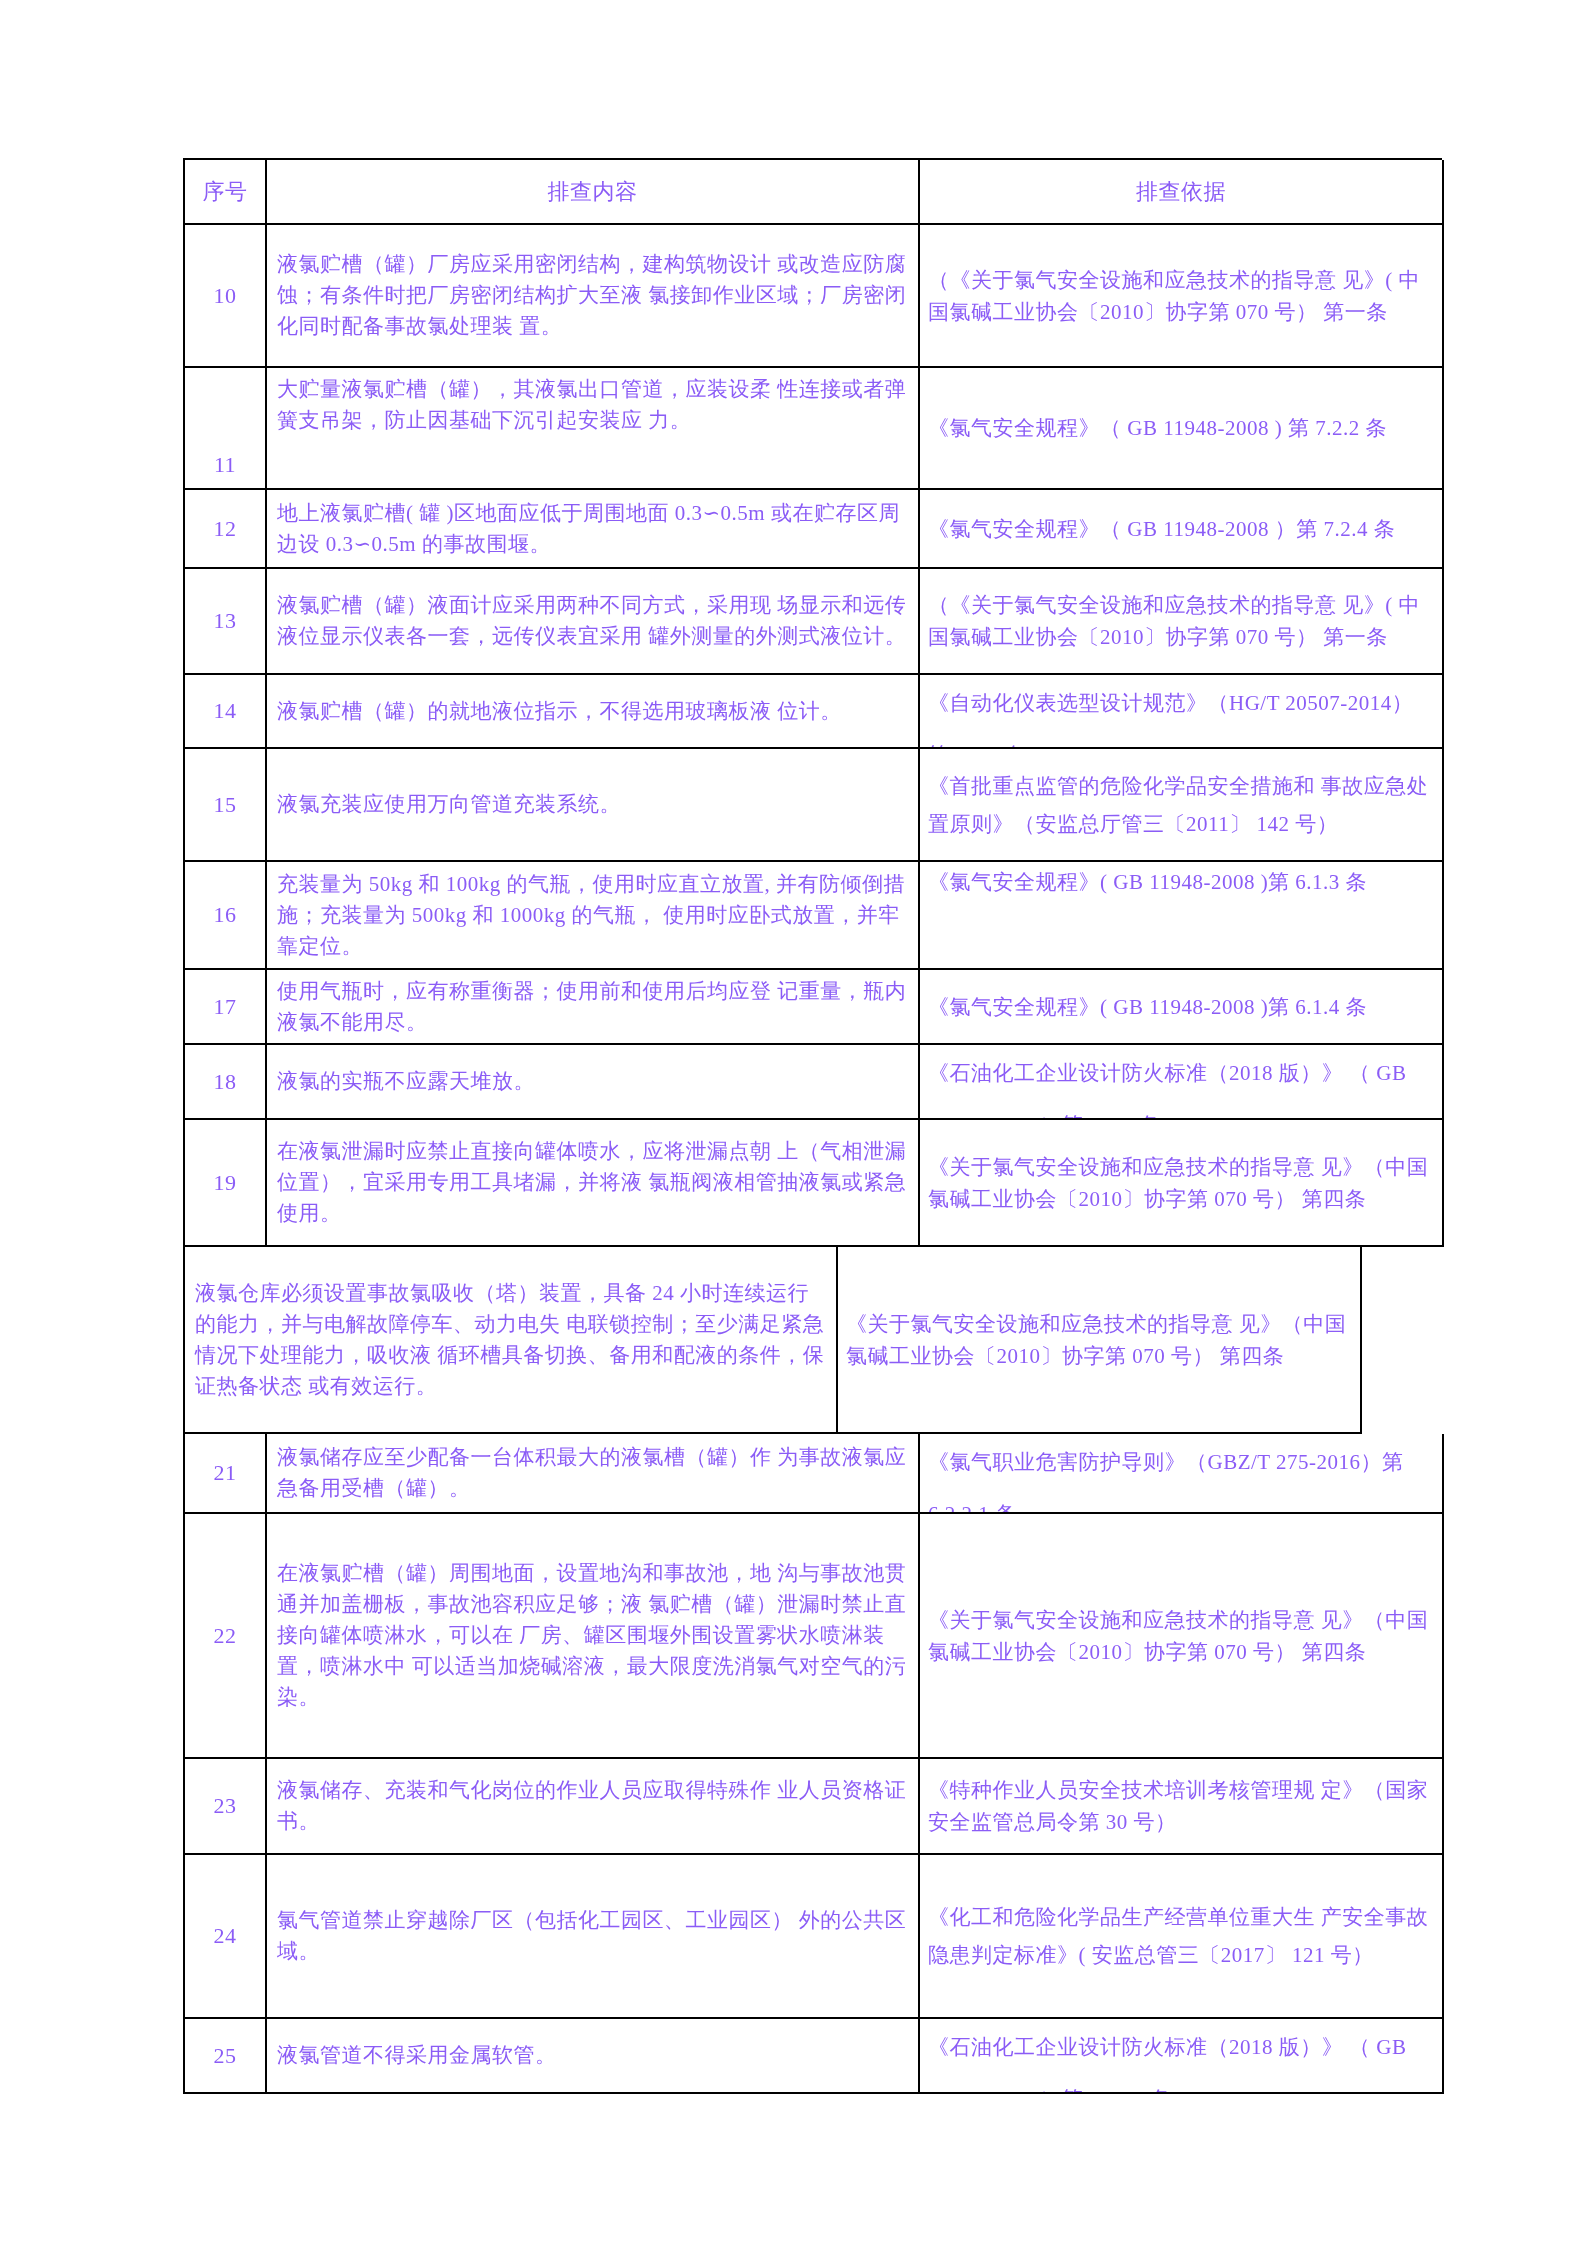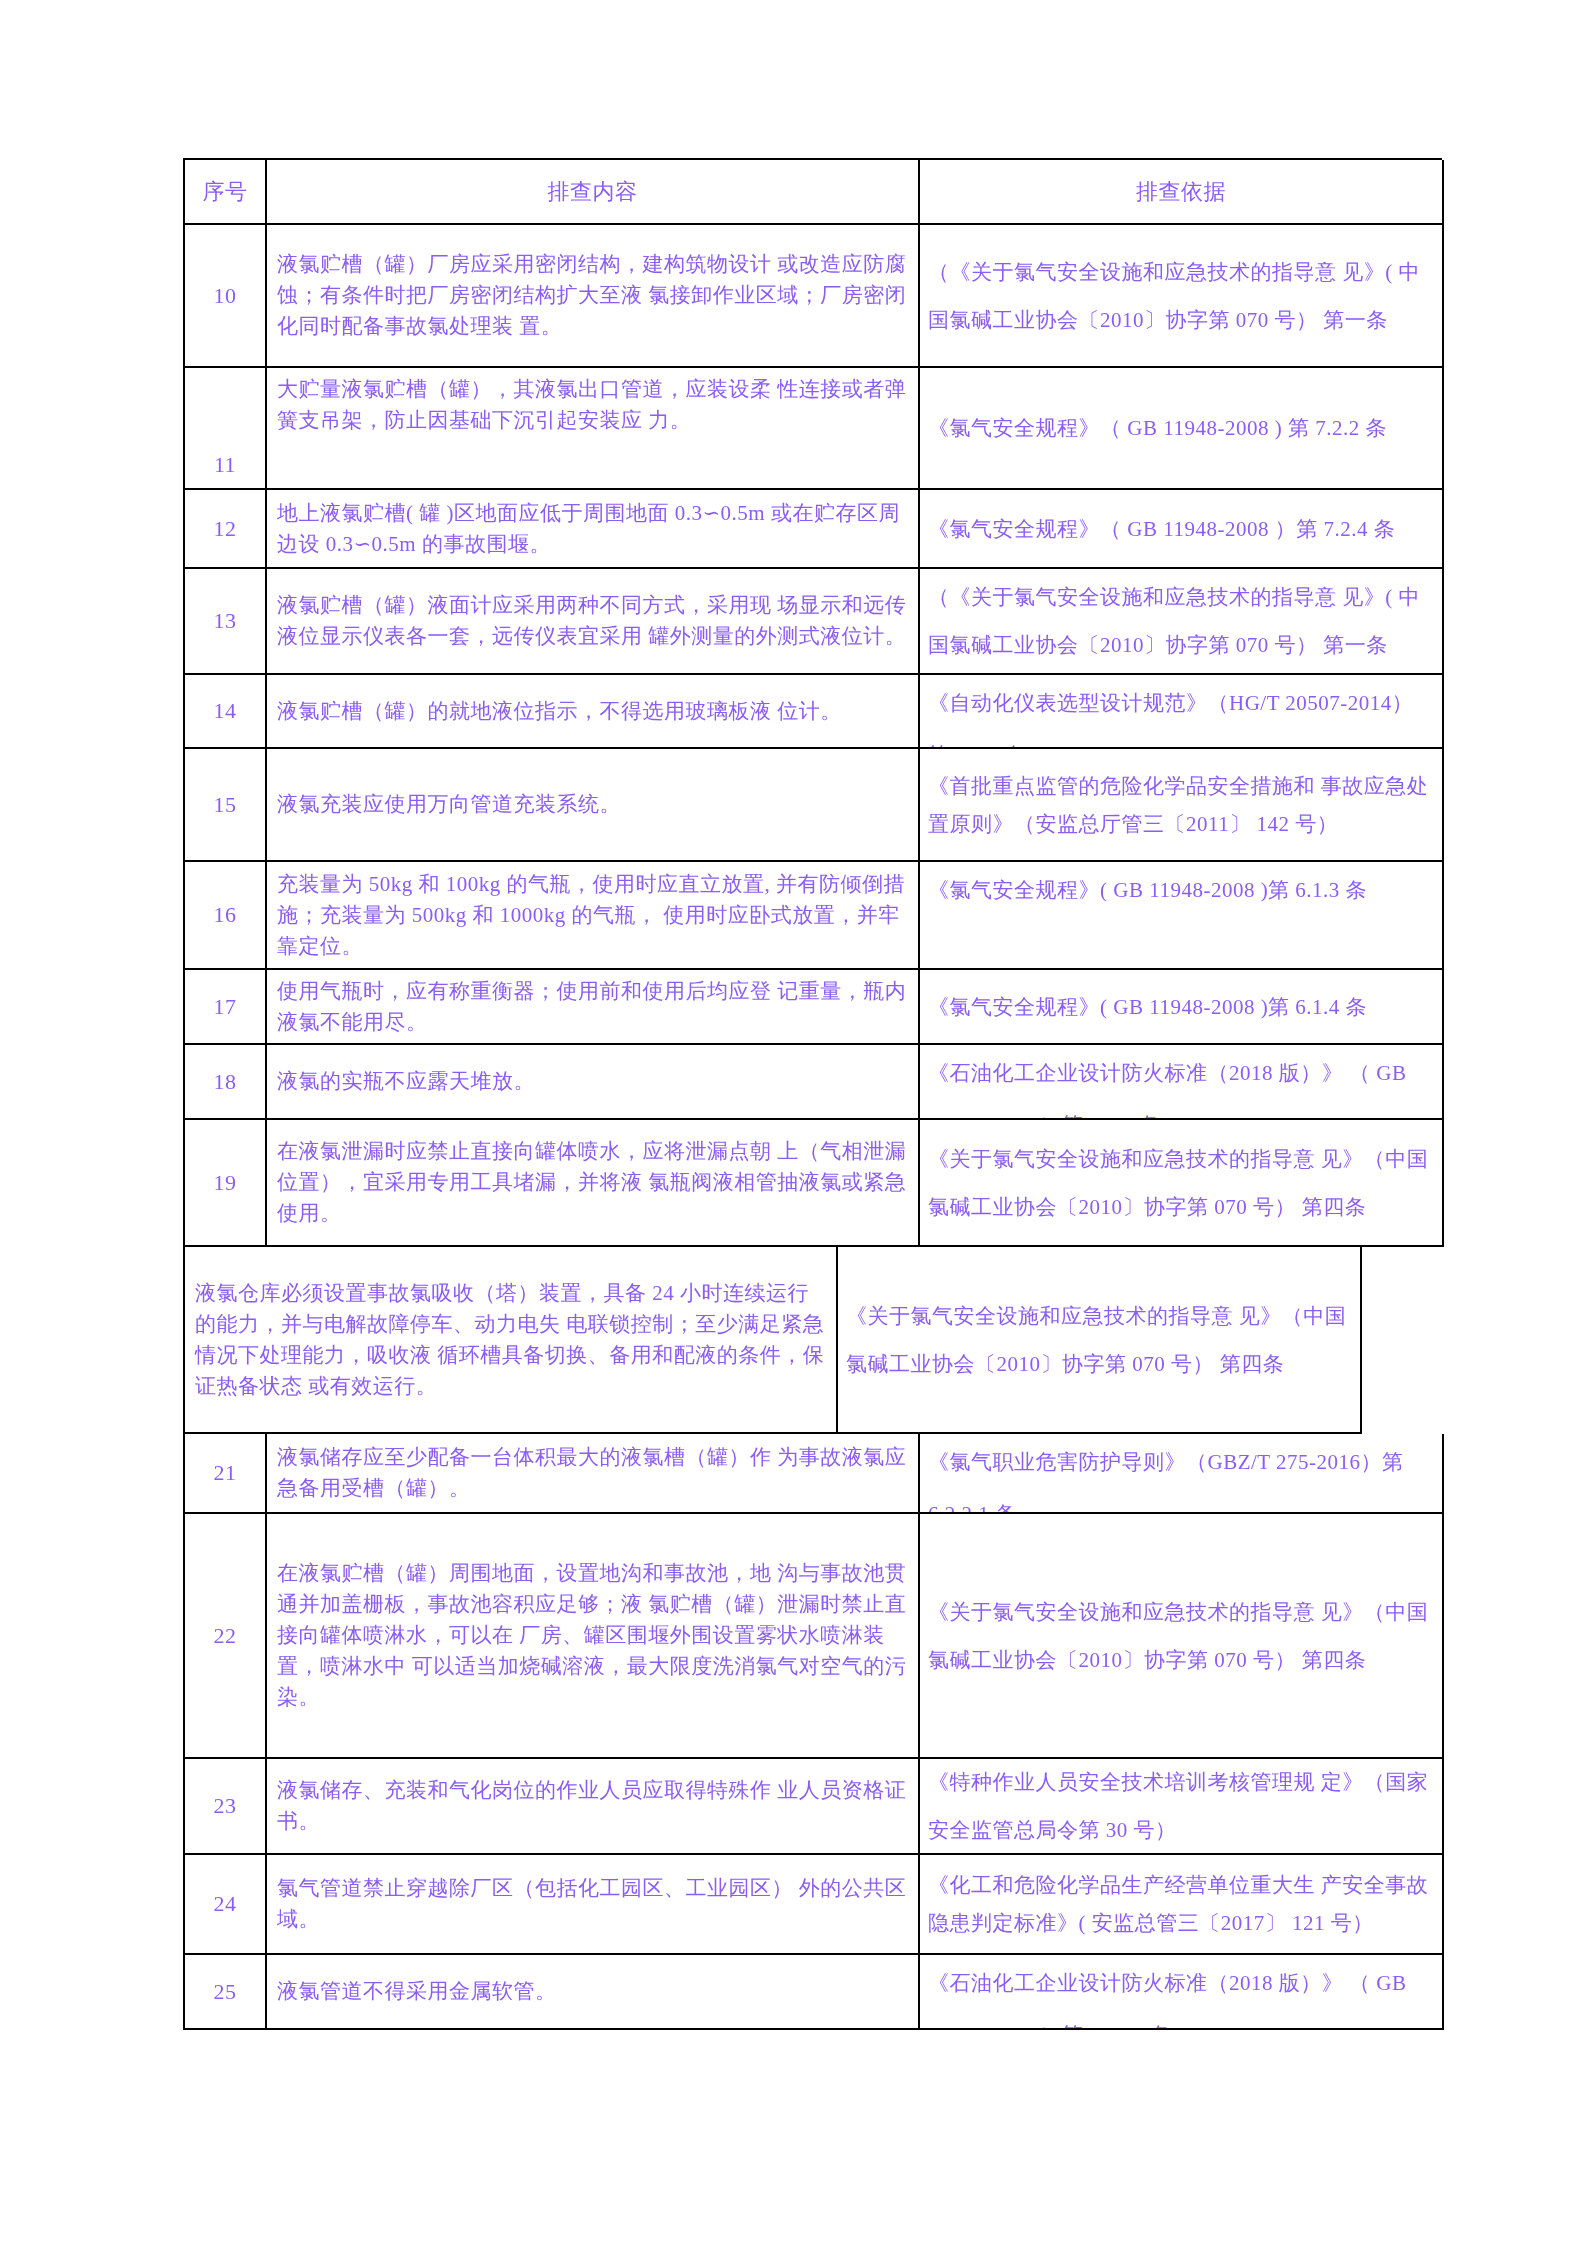--- a/index.html
+++ b/index.html
@@ -25,21 +25,21 @@
     border-right:2px solid #000;
     border-bottom:2px solid #000;
     overflow:hidden;
     display:flex;
     align-items:center;
     font-size:21px;
     letter-spacing:0.5px;
   }
   .c1{width:82px;justify-content:center;flex:none;}
   .c2{width:653px;padding:2px 10px;flex:none;line-height:31px;}
-  .c3{width:524px;padding:2px 8px;flex:none;line-height:48px;}
+  .c3{width:524px;padding:2px 8px;flex:none;line-height:32px;}
   .head .c{justify-content:center;font-size:22px;line-height:26px;padding:2px;}
   .num{font-size:22px;}
   
   .c3.lh38{line-height:38px;}
   .c3.clip{line-height:52px;align-items:flex-start;padding-top:2px;}
   .c3.topalign{align-items:flex-start;padding-top:4px;}
   .c2.topalign{align-items:flex-start;padding-top:6px;}
   .c1.numbottom{align-items:flex-end;padding-bottom:10px;}
   .txt{width:100%;}
 </style>
@@ -218,21 +218,21 @@
           <span class="num">23</span>
         </div>
       <div class="c c2">
           <div class="txt">液氯储存、充装和气化岗位的作业人员应取得特殊作 业人员资格证书。</div>
         </div>
       <div class="c c3">
           <div class="txt">《特种作业人员安全技术培训考核管理规 定》（国家安全监管总局令第 30 号）</div>
         </div>
     </div>
 
-    <div class="row" style="height: 100px;">
+    <div class="row" style="height: 164px;">
       <div class="c c1">
           <span class="num">24</span>
         </div>
       <div class="c c2">
           <div class="txt">氯气管道禁止穿越除厂区（包括化工园区、工业园区） 外的公共区域。</div>
         </div>
       <div class="c c3 lh38">
           <div class="txt">《化工和危险化学品生产经营单位重大生 产安全事故隐患判定标准》( 安监总管三〔2017〕 121 号）</div>
         </div>
     </div>

